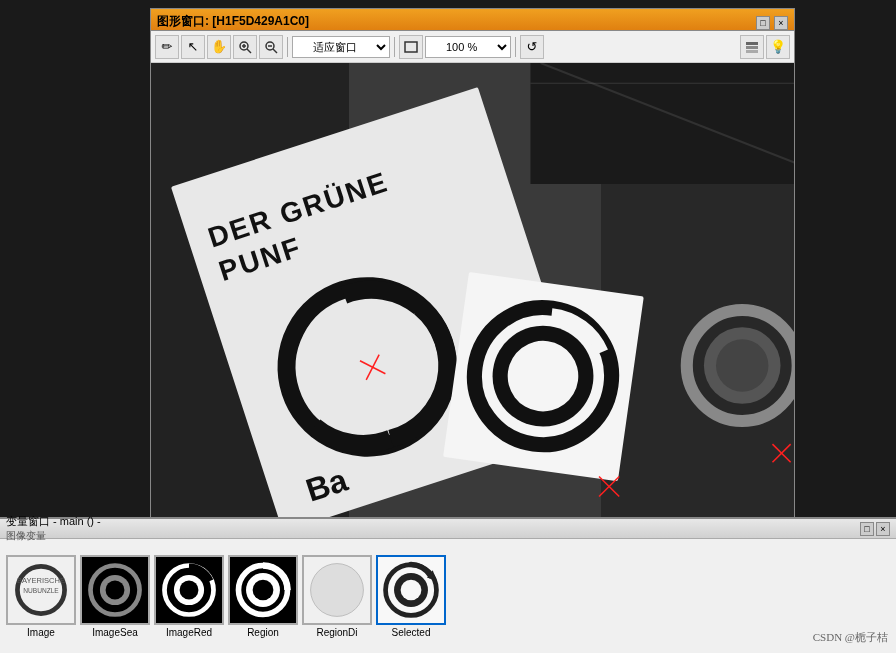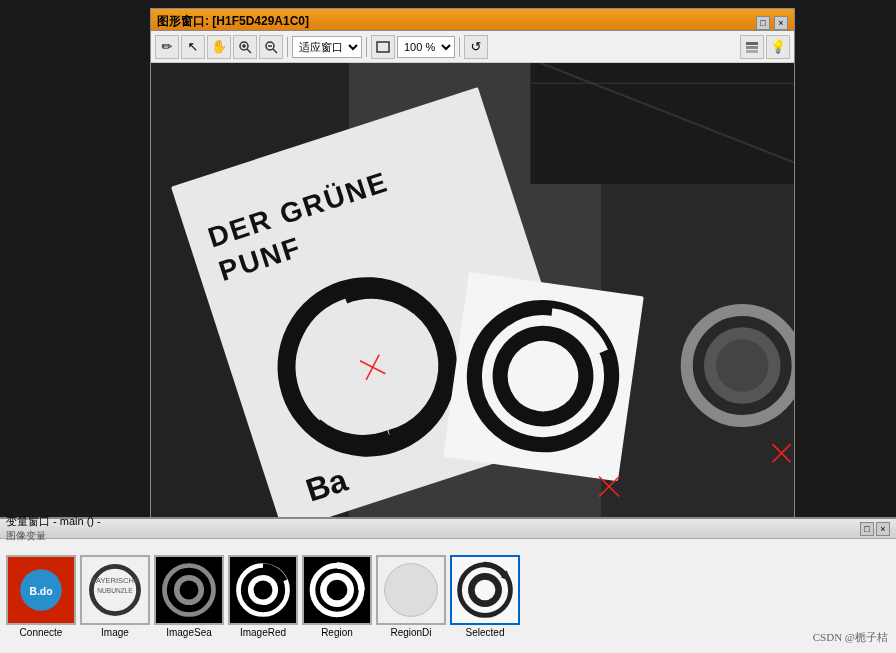--- a/index.html
+++ b/index.html
@@ -85,21 +85,21 @@
       height: 20px;
       background: #aaa;
       margin: 0 2px;
     }
 
     .toolbar-select {
       height: 22px;
       font-size: 11px;
       border: 1px solid #aaa;
       background: #fff;
-      padding: 0 2px;
+      padding: 0 16px;
     }
 
     
     .image-canvas {
       flex: 1;
       background: #2a2a2a;
       position: relative;
       overflow: hidden;
     }
 
@@ -343,30 +343,20 @@
       <span class="bottom-title" style="font-size:10px; color:#555;">图像变量</span>
     </div>
     <div class="bottom-win-controls">
       <div class="win-btn">□</div>
       <div class="win-btn">×</div>
     </div>
   </div>
 
   <div class="thumbnails-area">
 
-    <div class="thumbnail-item">
-      <div class="thumbnail-img">
-        <svg width="70" height="70" viewBox="0 0 70 70">
-          <rect width="70" height="70" fill="#cc2200"></rect>
-          <circle cx="35" cy="35" r="22" fill="#00aaff" opacity="0.8"></circle>
-          <text x="35" y="40" text-anchor="middle" font-size="11" fill="white" font-weight="bold">B.do</text>
-        </svg>
-      </div>
-      <span class="thumbnail-label">Connecte</span>
-    </div>
 
     <div class="thumbnail-item">
       <div class="thumbnail-img">
         <svg width="70" height="70" viewBox="0 0 70 70">
           <rect width="70" height="70" fill="#f0f0f0"></rect>
           <circle cx="35" cy="35" r="25" fill="none" stroke="#333" stroke-width="5"></circle>
           <text x="35" y="28" text-anchor="middle" font-size="8" fill="#555">BAYERISCHE</text>
           <text x="35" y="38" text-anchor="middle" font-size="7" fill="#555">NUBUNZLE</text>
         </svg>
       </div>

